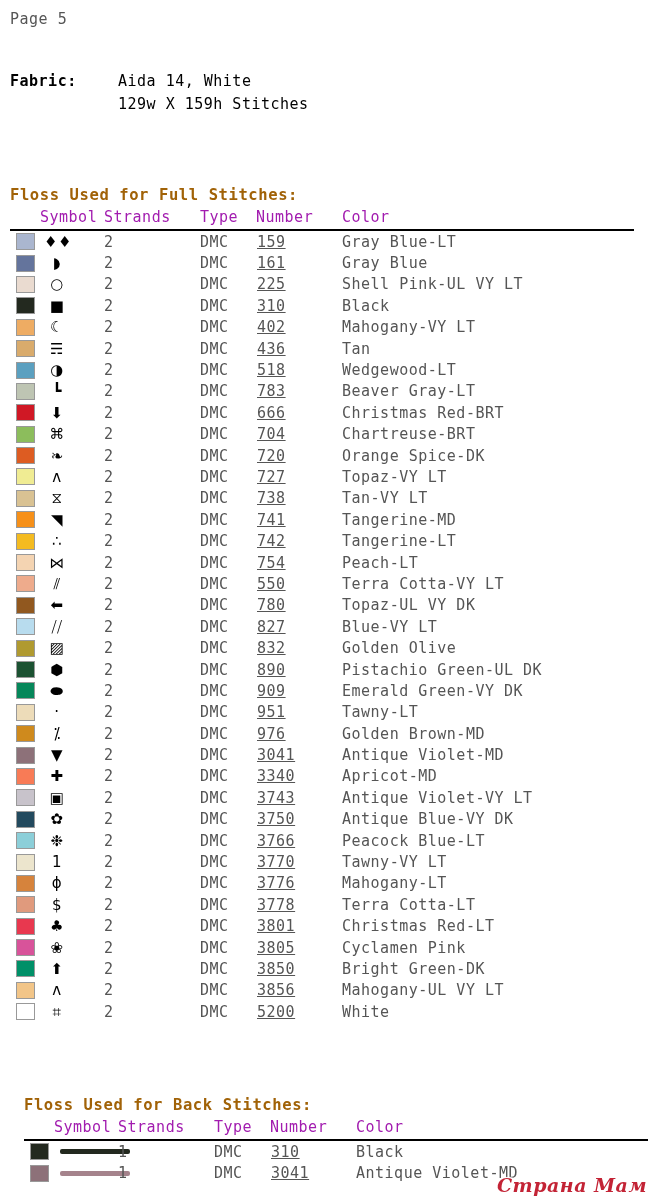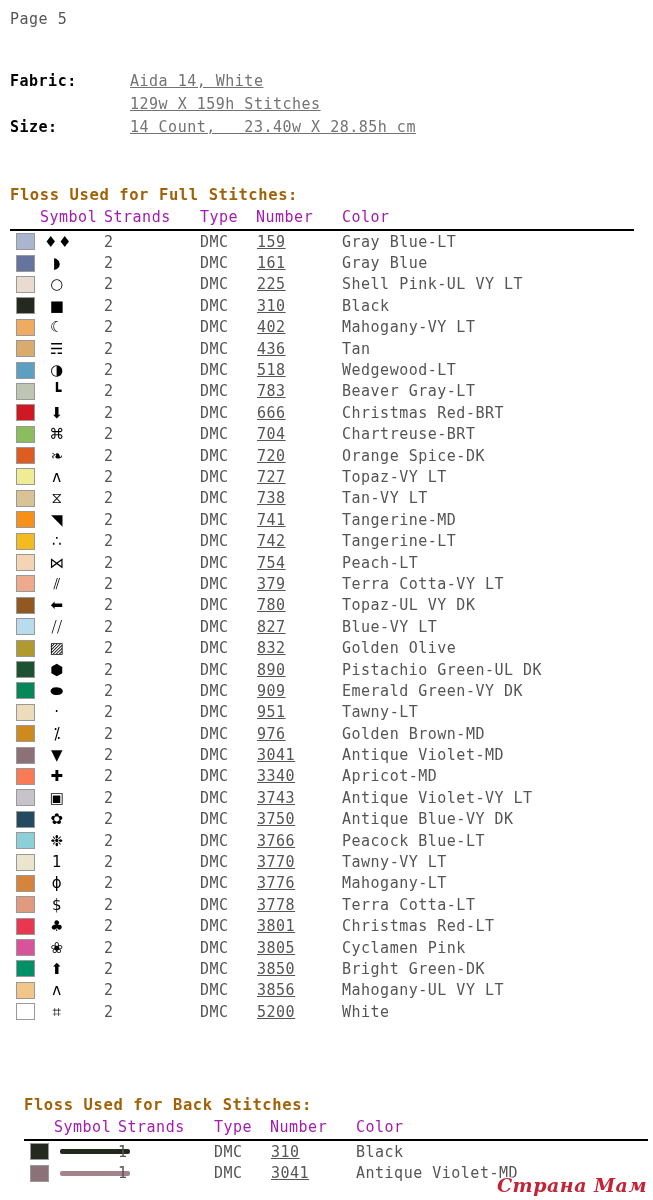--- a/index.html
+++ b/index.html
@@ -35,34 +35,32 @@
   .meta {
     position: absolute;
     left: 10px;
     top: 70px;
     font-size: 15px;
     line-height: 23px;
   }
   .meta-row {
     display: flex;
     align-items: baseline;
-    gap: 12px;
   }
   .meta-key {
     width: 108px;
     font-weight: bold;
     color: #000000;
     letter-spacing: 0.5px;
     flex: none;
   }
   .meta-val {
-    color: #737373;
+    color: #000000;
     letter-spacing: 0.5px;
     white-space: pre;
-    text-decoration: underline;
   }
 
   .section {
     position: absolute;
     left: 10px;
     width: 633px;
   }
   .section-title {
     font-weight: bold;
     color: #a16207;
@@ -167,24 +165,20 @@
   <div class="page-label">Page 5</div>
 
   <div class="meta">
     <div class="meta-row">
       <span class="meta-key">Fabric:</span>
       <span class="meta-val">Aida 14, White</span>
     </div>
     <div class="meta-row">
       <span class="meta-key"></span>
       <span class="meta-val">129w X 159h Stitches</span>
-    </div>
-    <div class="meta-row">
-      <span class="meta-key">Size:</span>
-      <span class="meta-val">14 Count,   23.40w X 28.85h cm</span>
     </div>
   </div>
 
   <div class="section" style="top:186px;">
     <div class="section-title">Floss Used for Full Stitches:</div>
     <table class="floss">
       <colgroup>
         <col class="col-swatch">
           <col class="col-symbol">
           <col class="col-strands">
@@ -363,21 +357,21 @@
             <td class="num-cell">754</td>
             <td>Peach-LT</td>
           </tr>
           <tr>
             <td>
               <span class="swatch" style="background: rgb(238, 171, 140);"></span>
             </td>
             <td class="symcell"><span class="sym">⫽</span></td>
             <td>2</td>
             <td>DMC</td>
-            <td class="num-cell">379</td>
+            <td class="num-cell">550</td>
             <td>Terra Cotta-VY LT</td>
           </tr>
           <tr>
             <td>
               <span class="swatch" style="background: rgb(145, 88, 31);"></span>
             </td>
             <td class="symcell"><span class="sym">⬅</span></td>
             <td>2</td>
             <td>DMC</td>
             <td class="num-cell">780</td>

